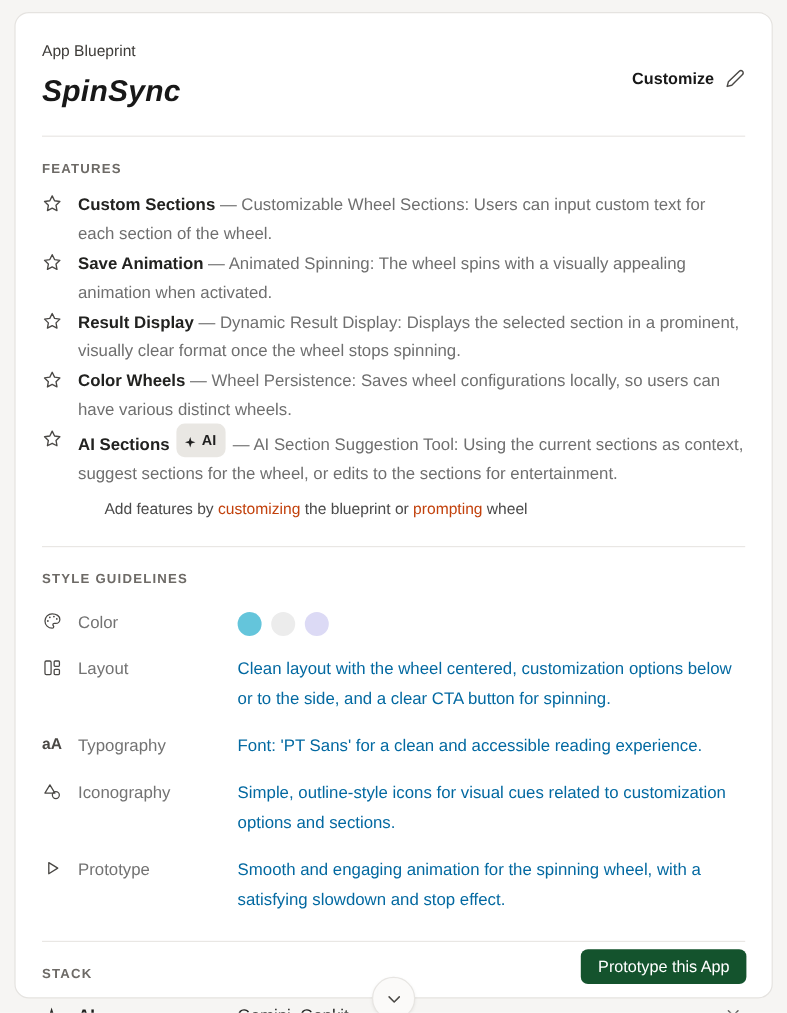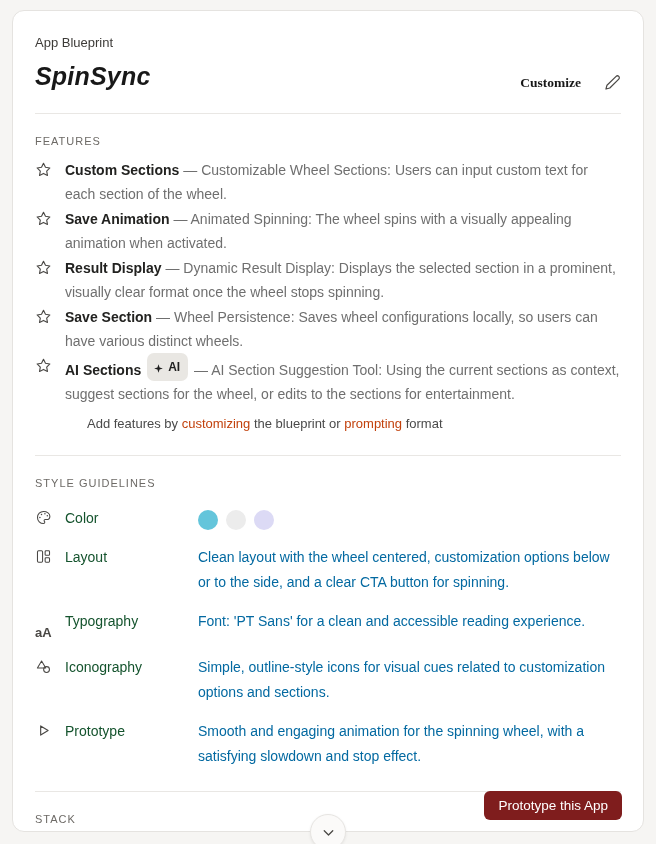--- a/index.html
+++ b/index.html
@@ -12,48 +12,48 @@
   }
   .card {
     position:relative;
     margin:10px 12px 0;
     width:632px; height:822px;
     background:#ffffff;
     border:1px solid #e5e3e0;
     border-radius:12px;
   }
   
-  .hdr { display:flex; justify-content:space-between; align-items:flex-end; padding:24px 22px 0 22px; }
+  .hdr { display:flex; justify-content:space-between; align-items:center; padding:24px 22px 0 22px; }
   .eyebrow { font-size:13px; color:#3d3b38; line-height:16px; }
   .title { font-size:25px; font-weight:700; color:#181818; line-height:30px; margin-top:10px; letter-spacing:.2px;font-style:italic; }
-  .customize { display:flex; align-items:center; gap:23px; cursor:pointer; margin-top:4px;font-family:Liberation Serif, serif; }
+  .customize { display:flex; align-items:center; gap:9px; cursor:pointer; margin-top:4px; }
   .customize .lbl { font-size:13.5px; font-weight:700; color:#181818; }
   .divider { border:0; border-top:1px solid #e9e7e4; margin:22px 22px 0; }
-  .section-label { margin:21px 22px 0; font-size:11px; font-weight:400; letter-spacing:1px; color:#6d6a66; }
+  .section-label { margin:21px 22px 0; font-size:11px; font-weight:700; letter-spacing:1px; color:#6d6a66; }
   
   .feat-list { margin:9px 22px 0; }
   .feat { display:grid; grid-template-columns:30px 1fr; margin-top:1px; }
   .feat .txt { font-size:14px; line-height:24px; color:#6f6f6f; }
   .f-name { font-weight:700; color:#222220; }
   .f-desc { color:#6f6f6f; }
   .icon { color:#4a4845; display:inline-flex; }
   .icon svg { display:block; }
   .feat .icon { margin-top:3px; }
   .ai-badge {
     display:inline-flex; align-items:center; gap:4px;
     background:#e9e7e3; border-radius:7px; padding:2px 8px 2px 6px;
     font-size:12px; font-weight:700; color:#1f1f1f;
     position:relative; top:-1px; margin:0 2px;
   }
   .note { margin:9px 22px 0 52px; font-size:13px; color:#4a4a4a; line-height:18px; }
   .note .lnk { cursor:pointer; color:#c2410c;margin-top:20px; }
   
   .g-row { display:grid; grid-template-columns:30px 133px 1fr; margin:14px 22px 0; }
   .g-row .icon { margin-top:3px; }
-  .g-label { font-size:14px; color:#14532d; line-height:25px; }
+  .g-label { font-size:14px; color:#737373; line-height:25px; }
   .g-value { font-size:14px; color:#0369a1; line-height:25px; padding-right:6px; }
   .swatches { display:flex; gap:8px; align-items:center; margin-top:2px; }
   .swatch { width:20px; height:20px; border-radius:50%; display:inline-block; }
   .typo-glyph { font-size:13px; font-weight:600; color:#4a4845; letter-spacing:0; line-height:16px; }
   .s-row { display:grid; grid-template-columns:30px 133px 1fr 24px; margin:13px 22px 0; align-items:start; }
   .s-label { font-size:14px; font-weight:700; color:#1d1d1b; line-height:24px; }
   .s-value { font-size:14px; color:#1d1d1b; line-height:24px; }
   .chev-btn { background:none; border:none; padding:2px; color:#5f5d5a; cursor:pointer; display:flex; justify-content:flex-end; }
   .s-row .icon { margin-top:4px; color:#2b2a28; }
   
@@ -160,40 +160,40 @@
         </span>
       <div class="txt"><span class="f-name">Result Display</span> <span class="f-desc">— Dynamic Result Display: Displays the selected section in a prominent, visually clear format once the wheel stops spinning.</span></div>
     </div>
 
     <div class="feat">
       <span class="icon">
           <svg width="17" height="17" viewBox="0 0 24 24">
             <use href="#i-star"></use>
           </svg>
         </span>
-      <div class="txt"><span class="f-name">Save Section</span> <span class="f-desc">— Wheel Persistence: Saves wheel configurations locally, so users can have various distinct wheels.</span></div>
+      <div class="txt"><span class="f-name">Color Wheels</span> <span class="f-desc">— Wheel Persistence: Saves wheel configurations locally, so users can have various distinct wheels.</span></div>
     </div>
 
     <div class="feat">
       <span class="icon">
           <svg width="17" height="17" viewBox="0 0 24 24">
             <use href="#i-star"></use>
           </svg>
         </span>
       <div class="txt"><span class="f-name">AI Sections</span> <span class="ai-badge">
             <span class="icon" style="color:#1f1f1f">
               <svg width="11" height="11" viewBox="0 0 24 24">
                 <use href="#i-sparkle"></use>
               </svg>
             </span>
             <span>AI</span>
           </span> <span class="f-desc">— AI Section Suggestion Tool: Using the current sections as context, suggest sections for the wheel, or edits to the sections for entertainment.</span></div>
     </div>
 
-    <div class="note"><span>Add features by </span><span class="lnk">customizing</span><span> the blueprint or </span><span class="lnk">prompting</span><span> format</span></div>
+    <div class="note"><span>Add features by </span><span class="lnk">customizing</span><span> the blueprint or </span><span class="lnk">prompting</span><span> wheel</span></div>
   </div>
 
   <hr class="divider">
 
   <div class="section-label">STYLE GUIDELINES</div>
 
   <div class="g-row" style="margin-top:17px">
     <span class="icon">
         <svg width="17" height="17" viewBox="0 0 24 24">
           <use href="#i-palette"></use>
@@ -211,21 +211,21 @@
     <span class="icon">
         <svg width="17" height="17" viewBox="0 0 24 24">
           <use href="#i-layout"></use>
         </svg>
       </span>
     <span class="g-label">Layout</span>
     <span class="g-value">Clean layout with the wheel centered, customization options below or to the side, and a clear CTA button for spinning.</span>
   </div>
 
   <div class="g-row">
-    <span class="icon typo-glyph" style="margin-top:16px">aA</span>
+    <span class="icon typo-glyph" style="margin-top:3px">aA</span>
     <span class="g-label">Typography</span>
     <span class="g-value">Font: 'PT Sans' for a clean and accessible reading experience.</span>
   </div>
 
   <div class="g-row">
     <span class="icon">
         <svg width="17" height="17" viewBox="0 0 24 24">
           <use href="#i-shapes"></use>
         </svg>
       </span>
@@ -256,21 +256,21 @@
     <span class="s-label">AI</span>
     <span class="s-value">Gemini, Genkit</span>
     <button class="chev-btn">
         <svg width="16" height="16" viewBox="0 0 24 24">
           <use href="#i-chev"></use>
         </svg>
       </button>
   </div>
 
   <div class="footer">
-    <button class="primary-btn" style="background: #7f1d1d;">Prototype this App</button>
+    <button class="primary-btn" style="background: #14532d;">Prototype this App</button>
   </div>
 
   <div class="scroll-circle">
     <span class="icon">
         <svg width="17" height="17" viewBox="0 0 24 24">
           <use href="#i-chev"></use>
         </svg>
       </span>
   </div>
 

